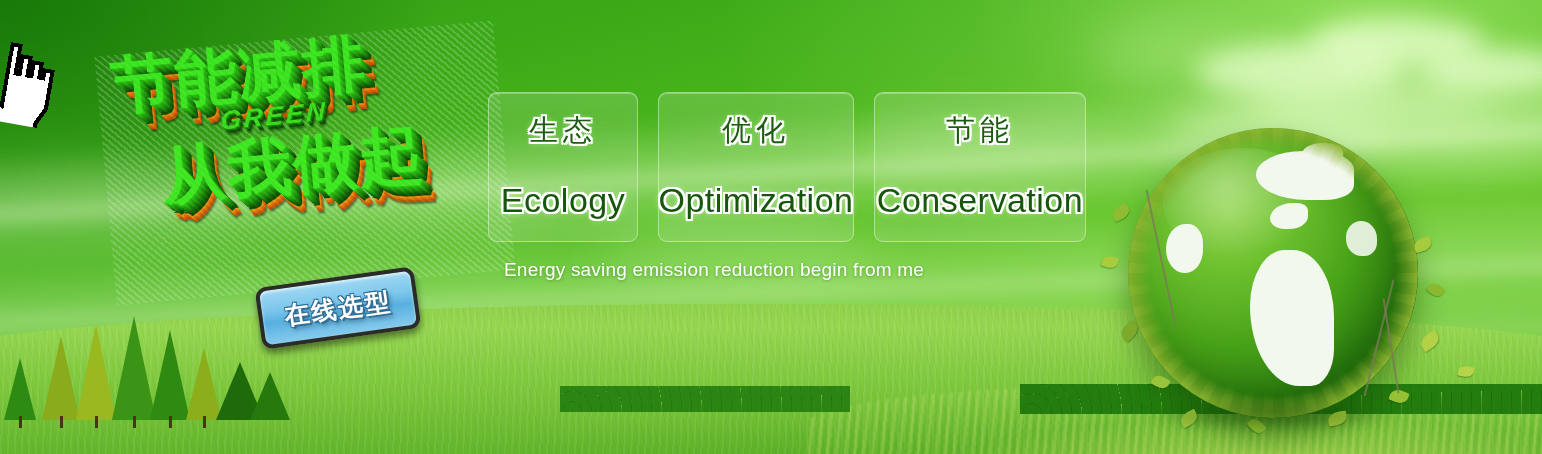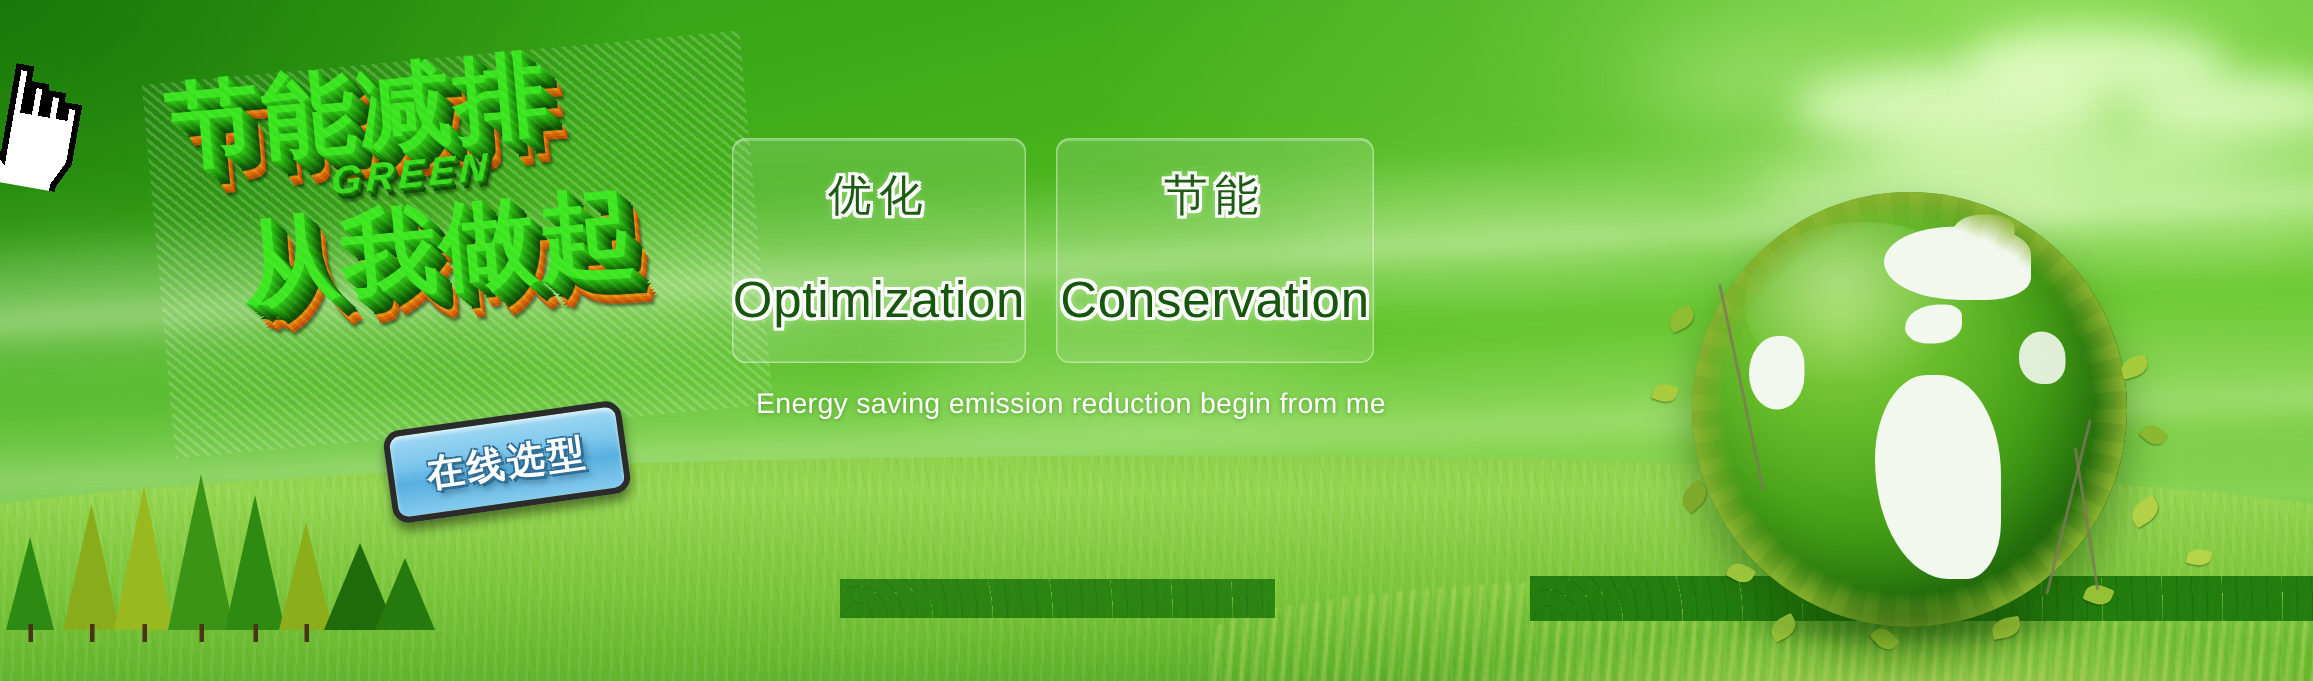--- a/index.html
+++ b/index.html
@@ -275,20 +275,24 @@
       <span class="cta-label">在线选型</span>
     </div>
   </div>
   <div class="cursor-hand">
     <svg width="72" height="86" viewBox="0 0 36 43" shape-rendering="crispEdges">
       <path d="M12 4h4v14h2V9h4v9h2v-7h4v7h2v-4h4v19l-4 8v4H12l-8-11 2-4 6 5V4z" fill="#ffffff" stroke="#000000" stroke-width="2" stroke-linejoin="miter"></path>
     </svg>
   </div>
 
   <div class="cards">
+    <div class="card">
+      <div class="card-cn">生态</div>
+      <div class="card-en">Ecology</div>
+    </div>
     <div class="card w-opt">
       <div class="card-cn">优化</div>
       <div class="card-en">Optimization</div>
     </div>
     <div class="card w-cons">
       <div class="card-cn">节能</div>
       <div class="card-en">Conservation</div>
     </div>
   </div>
 

